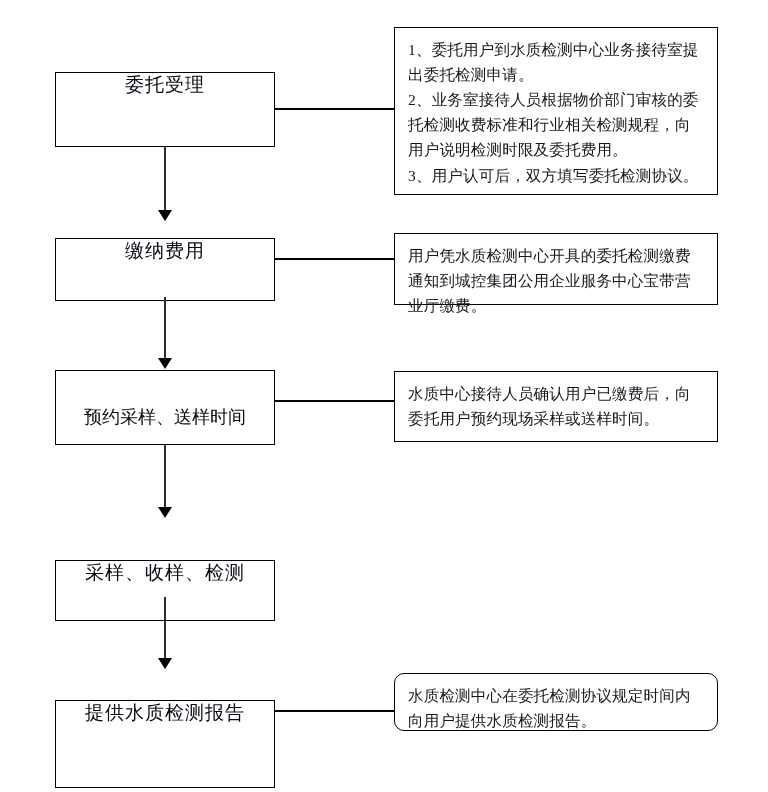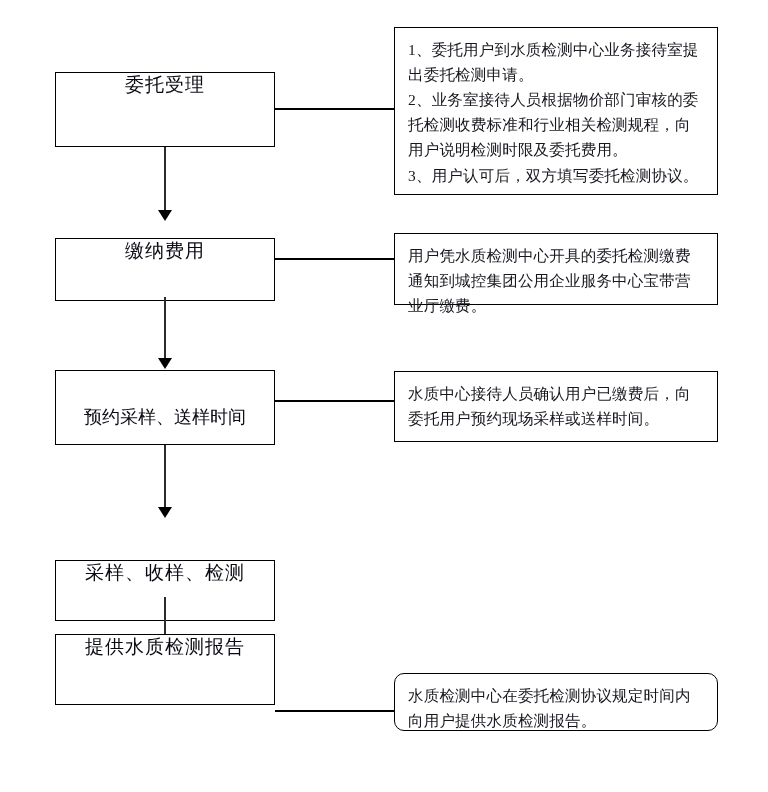--- a/index.html
+++ b/index.html
@@ -123,21 +123,21 @@
   <div class="arrow-v" style="top:445px; height:63px;"></div>
   <div class="arrow-head" style="top:507px;"></div>
 
   <div class="process-box" style="top:520px; height:61px;margin-top:40px;">
     <span class="process-label">采样、收样、检测</span>
   </div>
 
   <div class="arrow-v" style="top:597px; height:62px;"></div>
   <div class="arrow-head" style="top:658px;"></div>
 
-  <div class="process-box" style="top:634px; height:71px;">
+  <div class="process-box" style="top:700px; height:88px;">
     <span class="process-label">提供水质检测报告</span>
   </div>
   <div class="leader-h" style="top:710px;"></div>
   <div class="note-box" style="top:673px; height:58px;border-radius:10px;">
     <div class="note-text">水质检测中心在委托检测协议规定时间内向用户提供水质检测报告。</div>
   </div>
 
 </div>
 
 </body></html>

